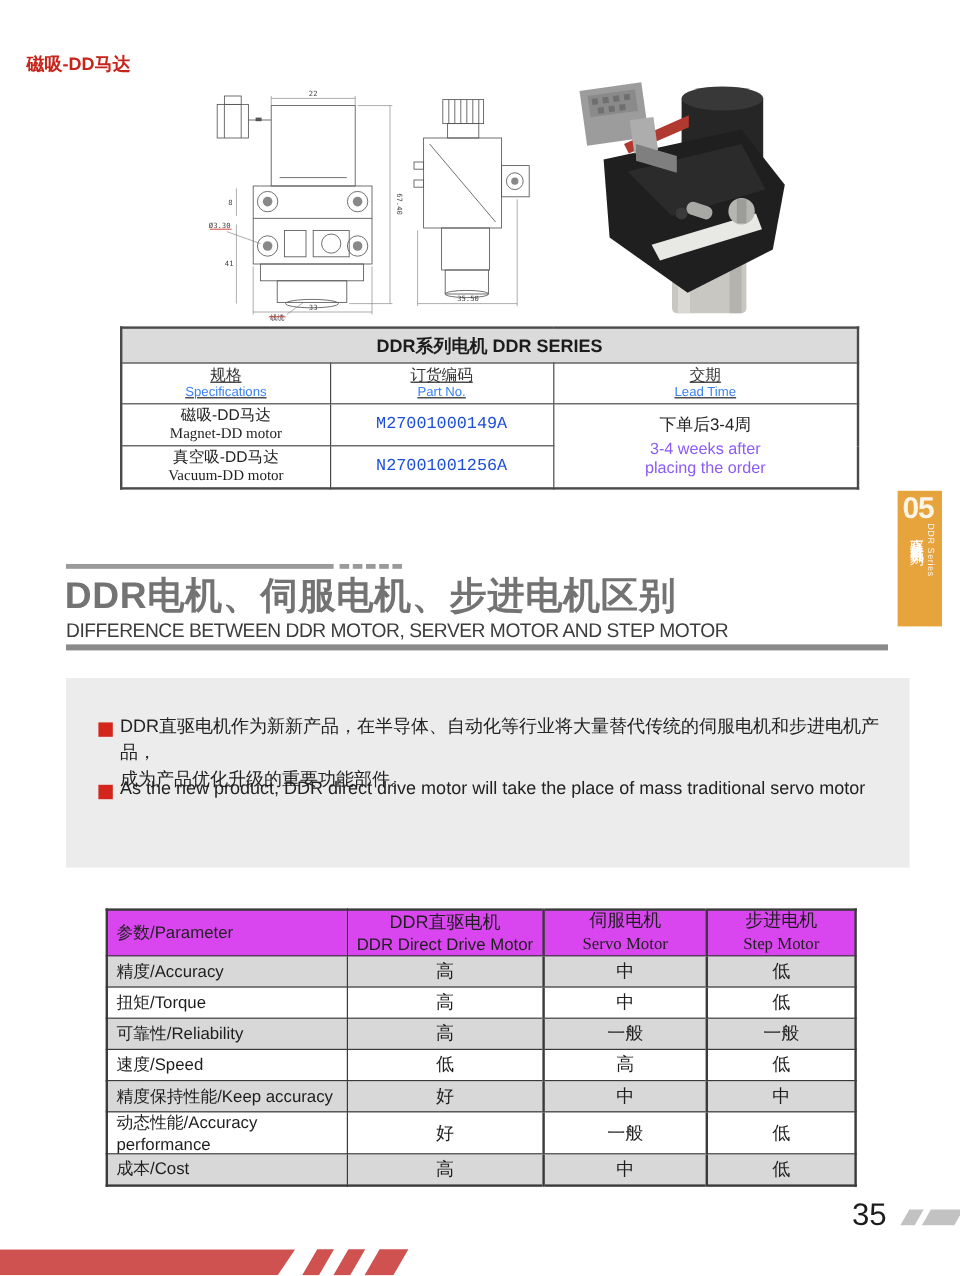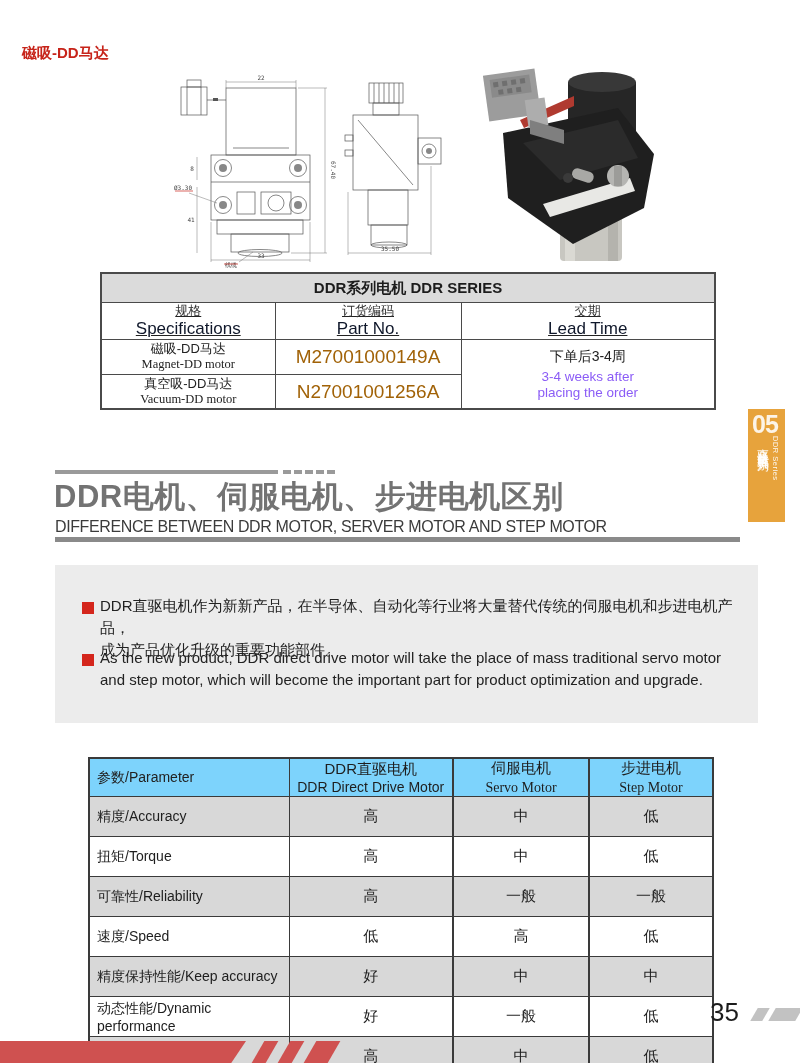--- a/index.html
+++ b/index.html
@@ -15,25 +15,25 @@
   .dln{stroke:#555;stroke-width:0.7;fill:none;}
   .dthin{stroke:#777;stroke-width:0.5;fill:none;}
 
   
   table{border-collapse:collapse;table-layout:fixed;}
   .series{position:absolute;left:100px;top:272px;width:614px;border:2px solid #4a4a4a;}
   .series th,.series td{border:1px solid #4a4a4a;text-align:center;vertical-align:middle;font-weight:normal;padding:0;}
   .series .stitle{height:28px;background:#DBDBDB;font-weight:bold;font-size:15px;color:#1c1c1c;}
   .series .hrow{height:34px;text-decoration:underline;}
   .series .hzh{display:block;font-size:13px;color:#333;line-height:1.2;}
-  .series .hen{display:block;font-size:17px;color:#0f172a;line-height:1.2;}
+  .series .hen{display:block;font-size:11px;color:#3b82f6;line-height:1.2;}
   .series .drow{height:35px;}
   .series .czh{display:block;font-size:13px;line-height:1.25;color:#222;}
   .series .cen{display:block;font-size:12.5px;line-height:1.25;color:#222;font-family:Liberation Serif, serif;}
-  .series .pno{font-size:19px;color:#a16207;}
+  .series .pno{font-size:14px;color:#1d4ed8;font-family:Liberation Mono, monospace;}
   .series .lzh{display:block;font-size:14px;color:#222;margin-bottom:3px;}
   .series .len{display:block;font-size:13.5px;color:#8b5cf6;line-height:1.15;}
 
   
   .side-tab{position:absolute;left:748px;top:409px;width:37px;height:113px;background:#E7A33C;}
   .tab-num{position:absolute;left:4px;top:1px;font-size:25px;font-weight:bold;color:rgba(255,255,255,0.88);letter-spacing:-1px;}
   .tab-zh{position:absolute;left:7px;top:31px;writing-mode:vertical-rl;font-size:11.5px;color:#fff;letter-spacing:1.5px;}
   .tab-en{position:absolute;left:23px;top:27px;writing-mode:vertical-rl;font-size:7.5px;color:rgba(255,255,255,0.92);letter-spacing:0.5px;}
 
   
@@ -47,22 +47,22 @@
   .intro-box{position:absolute;left:55px;top:565px;width:703px;height:158px;background:#ECECEC;}
   .bullet{position:absolute;width:12px;height:12px;background:#D4261C;}
   .b1{left:27px;top:37px;} .b2{left:27px;top:89px;}
   .intro-zh{position:absolute;left:45px;top:30px;width:650px;font-size:15px;line-height:22px;color:#222;}
   .intro-en{position:absolute;left:45px;top:82px;width:650px;font-size:15px;line-height:22px;color:#222;}
 
   
   .cmp{position:absolute;left:88px;top:757px;width:624px;border:2px solid #3a3a3a;}
   .cmp th,.cmp td{border:1.5px solid #3a3a3a;text-align:center;vertical-align:middle;font-weight:normal;padding:0;}
   .cmp .bL{border-left:2.5px solid #3a3a3a;font-family:Liberation Serif, serif;}
-  .cmp thead tr{height:32px;background:#7dd3fc;}
-  .cmp tbody tr{height:40px;margin-left:28px;}
+  .cmp thead tr{height:32px;background:#d946ef;}
+  .cmp tbody tr{height:26px;margin-left:28px;}
   .cmp tbody tr.g{background:#D8D8D8;}
   .cmp .p{text-align:left;padding-left:7px;font-size:14px;}
   .cmp td{font-size:15px;color:#1e1e1e;}
   .cmp .hzh{display:block;font-size:15px;line-height:1.3;color:#1e1e1e;}
   .cmp .hen{display:block;font-size:14px;line-height:1.25;color:#1e1e1e;}
 
   
   .page-num{position:absolute;left:710px;top:997px;font-size:26px;color:#1c1c1c;}
   .gslash{position:absolute;top:1008px;height:13px;background:#C2C2C2;transform:skewX(-30deg);}
   .gs1{left:754px;width:12px;} .gs2{left:772px;width:27px;}
@@ -263,21 +263,20 @@
 
   <div class="intro-box">
     <div class="bullet b1"></div>
     <div class="intro-zh">
       <span>DDR直驱电机作为新新产品，在半导体、自动化等行业将大量替代传统的伺服电机和步进电机产品，</span><br>
       <span>成为产品优化升级的重要功能部件。</span>
     </div>
     <div class="bullet b2"></div>
     <div class="intro-en">
       <span>As the new product, DDR direct drive motor will take the place of mass traditional servo motor</span><br>
-      <span>and step motor, which will become the important part for product optimization and upgrade.</span>
     </div>
   </div>
 
   <table class="cmp">
     <colgroup>
         <col style="width:200px">
         <col style="width:164px">
         <col style="width:136px">
         <col style="width:124px">
       </colgroup>
@@ -323,21 +322,21 @@
         <td class="bL">高</td>
         <td class="bL">低</td>
       </tr>
       <tr class="g">
         <td class="p">精度保持性能/Keep accuracy</td>
         <td>好</td>
         <td class="bL">中</td>
         <td class="bL">中</td>
       </tr>
       <tr>
-        <td class="p">动态性能/Dynamic performance</td>
+        <td class="p">动态性能/Accuracy performance</td>
         <td>好</td>
         <td class="bL">一般</td>
         <td class="bL">低</td>
       </tr>
       <tr class="g">
         <td class="p">成本/Cost</td>
         <td>高</td>
         <td class="bL">中</td>
         <td class="bL">低</td>
       </tr>

